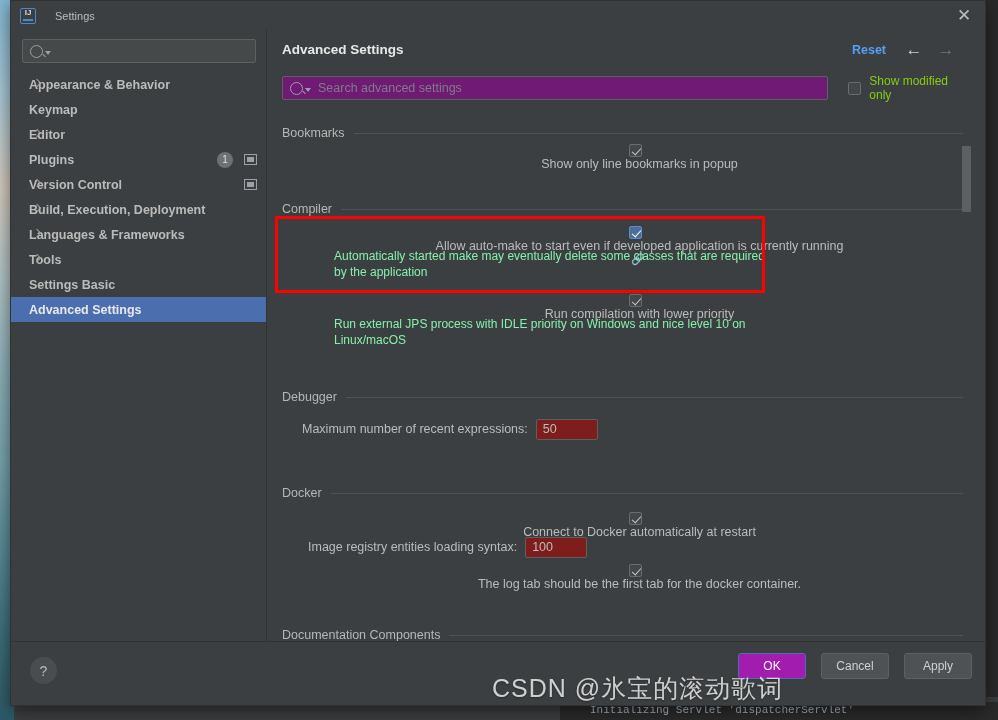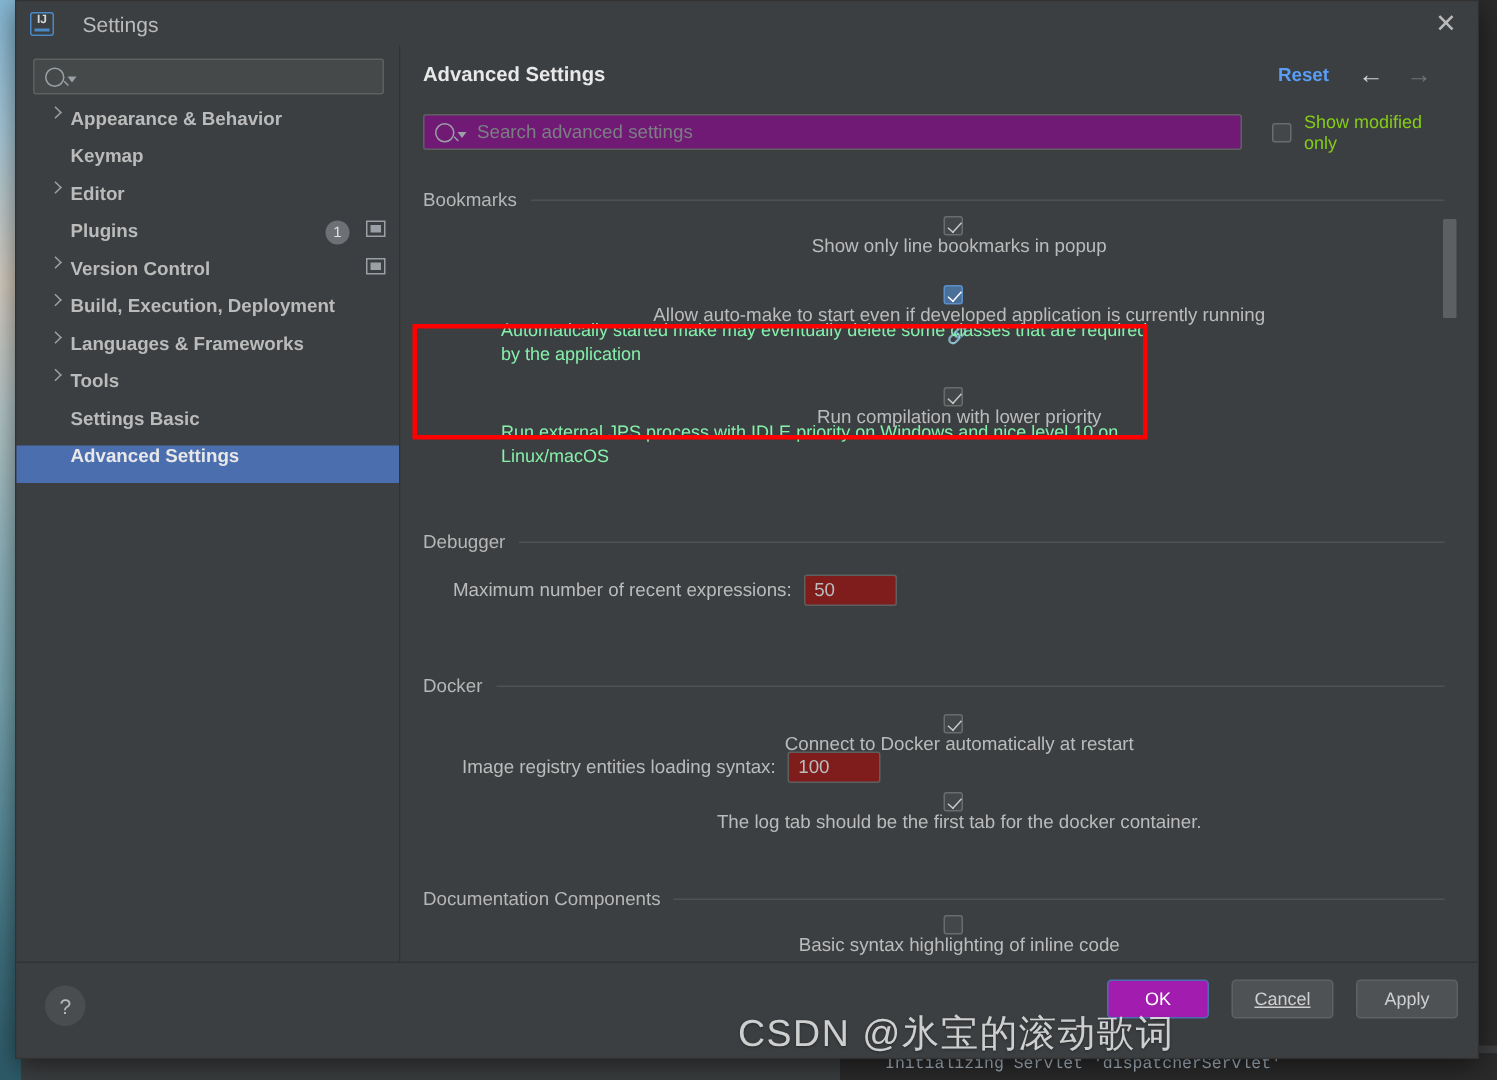--- a/index.html
+++ b/index.html
@@ -81,21 +81,21 @@
   .app-icon::after {
     content: "IJ"; position: absolute; left: 0; right: 0; top: -1px;
     font-size: 8px; text-align: center; color: #d8d8d8;
     font-family: "Liberation Sans", sans-serif; font-weight: bold;
   }
   .app-icon::before {
     content: ""; position: absolute; left: 2px; right: 2px; bottom: 2px;
     height: 2px; background: #4a88c7;
   }
   .win-title {
-    margin-left: 19px; color: #bbbbbb; font-size: 14px;
+    margin-left: 19px; color: #bbbbbb; font-size: 11px;
   }
   .win-close {
     position: absolute; right: 0px; top: 0; width: 42px; height: 29px;
     display: flex; align-items: center; justify-content: center;
     color: #bbbbbb; font-size: 17px; line-height: 1;
   }
 
   .body-wrap { position: relative; display: flex; height: 639px; }
 
   
@@ -123,23 +123,23 @@
     border-right: 3px solid transparent; border-top: 4px solid #9aa0a6;
     margin-left: 2px; margin-top: 4px; flex: none;
   }
   .side-search input {
     flex: 1; background: transparent; border: none; outline: none;
     color: #bbbbbb; font-size: 12px; padding-left: 6px;
     font-family: "Liberation Sans", sans-serif;
   }
   .tree { margin-top: 9px; }
   .tree-item {
-    height: 25px; display: flex; align-items: flex-start;
+    height: 25px; display: flex; align-items: center;
     color: #bbbbbb; font-size: 12.5px; font-weight: bold;
-    padding-left: 22px; position: relative; box-sizing: border-box;
+    padding-left: 4px; position: relative; box-sizing: border-box;
   }
   .tree-item.selected { background: #4b6eaf; color: #e8e8e8; }
   .chev {
     position: absolute; left: 22px; width: 9px; height: 9px;
   }
   .chev::before {
     content: ""; position: absolute; left: 1px; top: 0px;
     width: 5px; height: 5px; border-right: 1.4px solid #a0a0a0;
     border-top: 1.4px solid #a0a0a0; transform: rotate(45deg);
   }
@@ -287,21 +287,21 @@
     border-radius: 3px; font-size: 12px; color: #cfcfcf;
     background: #4f5254; border: 1px solid #5e6163;
     display: flex; align-items: center; justify-content: center;
     box-sizing: border-box;
   }
   .btn.primary {
     background: #a21caf; border-color: #4b6eaf; color: #ffffff;
     width: 68px;
   }
   .btn-ok { left: 727px; }
-  .btn-cancel { left: 810px; text-decoration: underline; }
+  .btn-cancel { left: 810px; }
   .btn-apply { left: 893px; }
 
   
   .watermark {
     position: absolute; left: 492px; top: 672px;
     font-size: 25px; color: rgba(242,242,242,0.82);
     font-family: "Liberation Sans", sans-serif;
     letter-spacing: 1px; white-space: nowrap;
     text-shadow: 0 1px 2px rgba(0,0,0,0.35);
     pointer-events: none;
@@ -437,20 +437,24 @@
                 <span class="line"></span>
               </div>
               <div class="opt-row">
                 <span class="cb checked"></span>
                 <span class="cb-lbl">Show only line bookmarks in popup</span>
               </div>
               <div style="height:18px"></div>
             </div>
 
             <div class="group">
+              <div class="group-head">
+                <span>Compiler</span>
+                <span class="line"></span>
+              </div>
 
               <div class="opt-row" style="margin-top:6px">
                 <span class="cb checked accent"></span>
                 <span class="cb-lbl">Allow auto-make to start even if developed application is currently running</span>
                 <span class="link-icon">🔗</span>
               </div>
               <div class="opt-desc">Automatically started make may eventually delete some classes that are required by the application</div>
 
               <div class="opt-row" style="margin-top:14px">
                 <span class="cb checked"></span>

